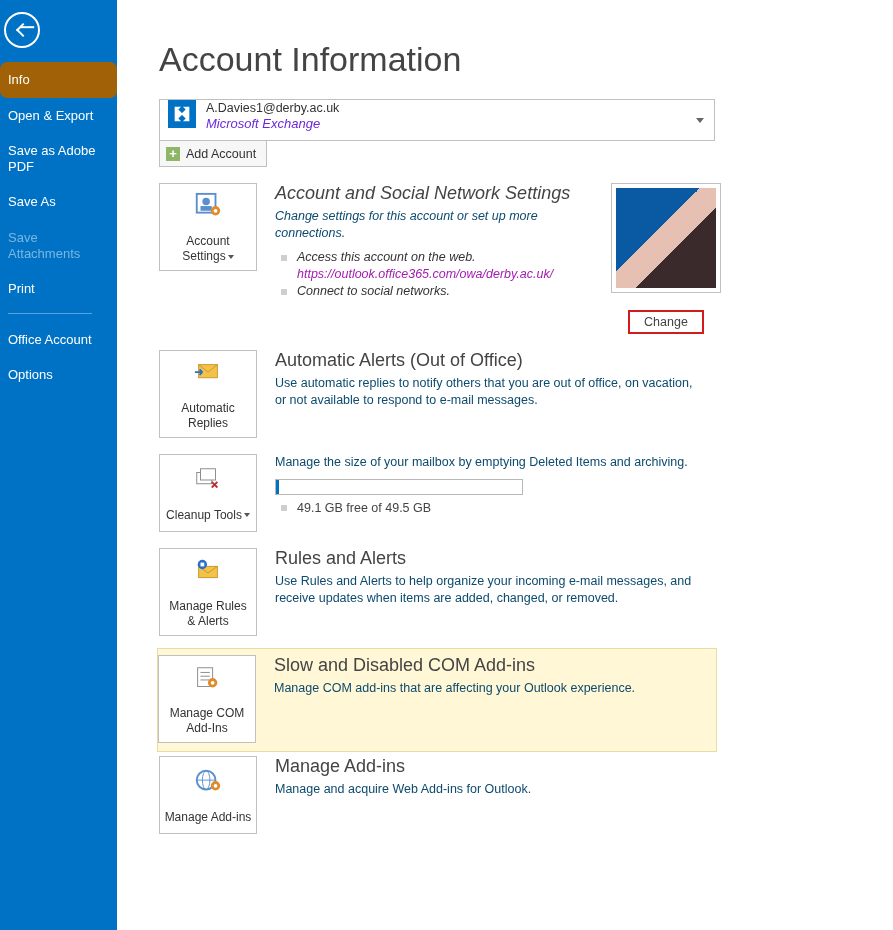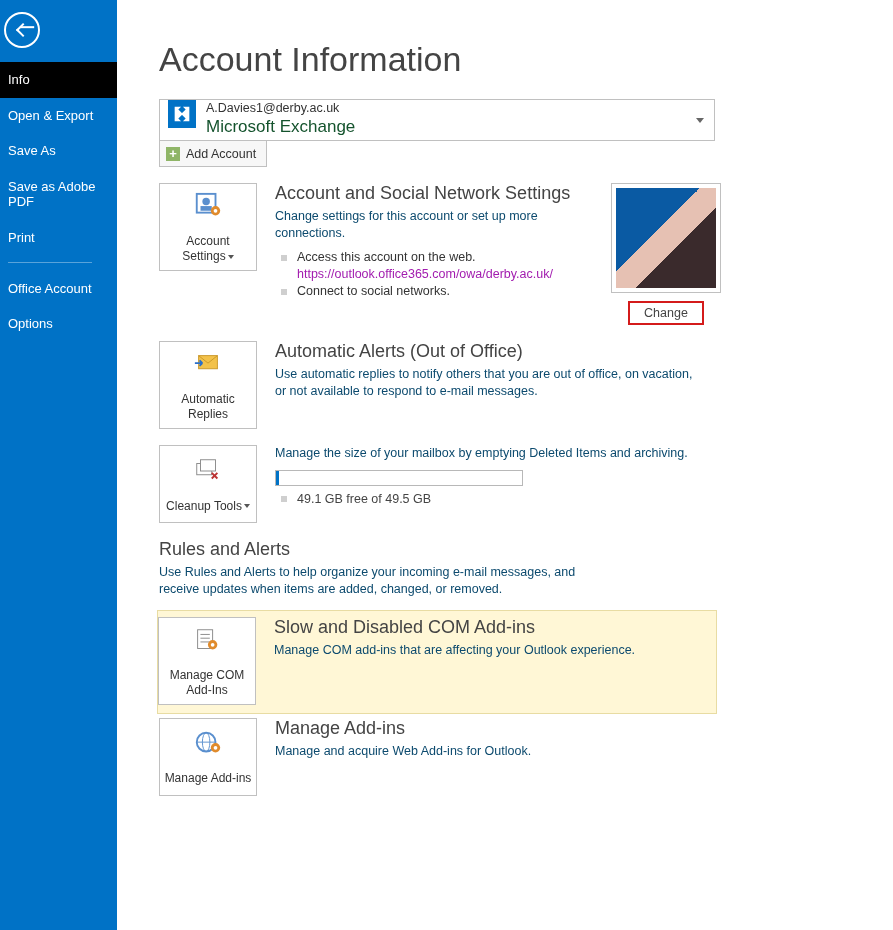--- a/index.html
+++ b/index.html
@@ -62,21 +62,22 @@
     flex-direction: column;
   }
   .nav-item {
     padding: 10px 8px;
     font-size: 13px;
     color: #fff;
     cursor: pointer;
     line-height: 1.2;
   }
   .nav-item.selected {
-    background: #000000;
+    background: #a16207;
+    border-radius: 7px;
   }
   .nav-item.disabled {
     color: #7bb6df;
     cursor: default;
   }
   .nav-divider {
     height: 1px;
     background: rgba(255,255,255,0.35);
     margin: 6px 8px 8px 8px;
     width: 84px;
@@ -108,21 +109,21 @@
   }
   .account-selector .acct-icon {
     width: 28px; height: 28px;
     background: #0072c6;
     margin-right: 10px;
     display:flex;align-items:center;justify-content:center;
   }
   .acct-icon svg { width:22px;height:22px; }
   .acct-lines { display:flex;flex-direction:column;line-height:1.3;}
   .acct-email { font-size: 12.5px; color:#333; }
-  .acct-type { font-size: 17px; color:#14532d; }
+  .acct-type { font-size: 13px; color:#6d28d9;font-style:italic; }
   .acct-caret {
     position:absolute; right:10px; top:50%;
     width:0;height:0;border-left:4px solid transparent;border-right:4px solid transparent;border-top:5px solid #666;margin-top:-2px;
   }
   .add-account {
     display:inline-flex;align-items:center;
     border:1px solid #c0c0c0;border-top:none;
     height:26px;padding:0 10px 0 6px;
     font-size:12.5px;cursor:pointer;
     background:#f7f7f7;
@@ -163,21 +164,21 @@
   }
   .section-body { flex:1; }
   .section-title { font-size:18px;color:#444;font-weight:400;margin-bottom:4px; }
   .section-desc { font-size:12.5px;color:#0c4a6e;max-width:390px;line-height:1.35; }
   .bullet-list { list-style:none;margin-top:8px; }
   .bullet-list li { position:relative;padding-left:22px;font-size:12.5px;margin:3px 0;color:#333; }
   .bullet-list li::before {
     content:"";position:absolute;left:6px;top:5px;width:6px;height:6px;background:#cfcfcf;
   }
   .link { color:#a21caf;cursor:pointer; }
-  .photo-col { display:flex;flex-direction:column;align-items:center;gap:8px;margin-left:8px; }
+  .photo-col { display:flex;flex-direction:column;align-items:center;gap:17px;margin-left:8px; }
   .photo-frame {
     width:110px;height:110px;border:1px solid #c0c0c0;padding:4px;
   }
   .photo-inner {
     width:100%;height:100%;
     background:linear-gradient(135deg,#0a5aa3 0%,#0a5aa3 42%,#e6c1b3 42%,#e6c1b3 60%,#3a2a2c 60%,#3a2a2c 100%);
     position:relative;
   }
   .change-btn {
     border:2px solid #d41b1b;
@@ -202,22 +203,23 @@
 
 <div class="titlebar" data-name="window-title">Inbox - A.Davies1@derby.ac.uk - O</div>
 
 <div class="sidebar" data-name="backstage-sidebar">
   <div class="back-circle" data-name="back-button">
     <div class="back-arrow" data-name="back-arrow-icon"></div>
   </div>
   <div class="nav" data-name="nav-top">
     <div class="nav-item selected" data-name="nav-info">Info</div>
     <div class="nav-item" data-name="nav-open-export">Open &amp; Export</div>
+    <div class="nav-item" data-name="nav-save-adobe-pdf">Save as Adobe PDF</div>
     <div class="nav-item" data-name="nav-save-as">Save As</div>
-    <div class="nav-item" data-name="nav-save-adobe-pdf">Save as Adobe PDF</div>
+    <div class="nav-item disabled" data-name="nav-save-attachments">Save Attachments</div>
     <div class="nav-item" data-name="nav-print">Print</div>
     <div class="nav-divider" data-name="nav-divider"></div>
     <div class="nav-item" data-name="nav-office-account">Office Account</div>
     <div class="nav-item" data-name="nav-options">Options</div>
   </div>
 </div>
 
 <div class="main" data-name="main-content">
   <h1 class="page-title" data-name="page-title">Account Information</h1>
 
@@ -246,21 +248,21 @@
           <svg viewBox="0 0 32 28">
               <rect x="4" y="2" width="20" height="20" fill="#fff" stroke="#5a8fce" stroke-width="2"></rect>
               <circle cx="14" cy="10" r="4" fill="#5a8fce"></circle>
               <rect x="8" y="15" width="12" height="5" fill="#5a8fce"></rect>
               <circle class="gear" cx="24" cy="20" r="5"></circle>
               <circle cx="24" cy="20" r="2" fill="#fff"></circle>
             </svg>
         </span>
         <span data-name="account-settings-label"><span>Account Settings</span><span class="caret-small"></span></span>
       </div>
-      <div class="section-body" style="max-width:310px;">
+      <div class="section-body" style="max-width:310px;font-style:italic;">
         <div class="section-title" data-name="account-settings-title">Account and Social Network Settings</div>
         <div class="section-desc" data-name="account-settings-desc">Change settings for this account or set up more connections.</div>
         <ul class="bullet-list" data-name="account-settings-bullets">
           <li data-name="bullet-owa">Access this account on the web.</li>
           <li style="padding-left: 22px; list-style: none; position: static;" data-name="owa-link-row">
             <span class="link" style="margin-left:0;" data-name="owa-link">https://outlook.office365.com/owa/derby.ac.uk/</span>
           </li>
           <li data-name="bullet-social">Connect to social networks.</li>
         </ul>
       </div>
@@ -303,20 +305,31 @@
       <div class="section-body">
         <div class="section-desc" style="max-width:430px;" data-name="cleanup-desc">Manage the size of your mailbox by emptying Deleted Items and archiving.</div>
         <div class="progress-wrap" data-name="mailbox-usage-bar">
           <div class="progress-bar" data-name="mailbox-usage-fill"></div>
         </div>
         <div class="storage-line" data-name="mailbox-usage-text">49.1 GB free of 49.5 GB</div>
       </div>
     </div>
 
     <div class="section" data-name="section-rules">
+      <div class="big-btn" data-name="manage-rules-button">
+        <span class="btn-icon" data-name="manage-rules-icon">
+          <svg viewBox="0 0 32 28">
+              <rect x="6" y="10" width="20" height="12" fill="#f3c24a" stroke="#c99728"></rect>
+              <path d="M6 10l10 7 10-7" fill="none" stroke="#c99728"></path>
+              <circle cx="10" cy="8" r="5" fill="#2a6fc9"></circle>
+              <rect x="8" y="6" width="4" height="4" fill="#fff"></rect>
+            </svg>
+        </span>
+        <span data-name="manage-rules-label">Manage Rules &amp; Alerts</span>
+      </div>
       <div class="section-body">
         <div class="section-title" data-name="rules-title">Rules and Alerts</div>
         <div class="section-desc" style="max-width:440px;" data-name="rules-desc">Use Rules and Alerts to help organize your incoming e-mail messages, and receive updates when items are added, changed, or removed.</div>
       </div>
     </div>
 
     <div class="section highlight" data-name="section-com-addins">
       <div class="big-btn" style="background:#fff;" data-name="manage-com-addins-button">
         <span class="btn-icon" data-name="manage-com-addins-icon">
           <svg viewBox="0 0 32 28">

